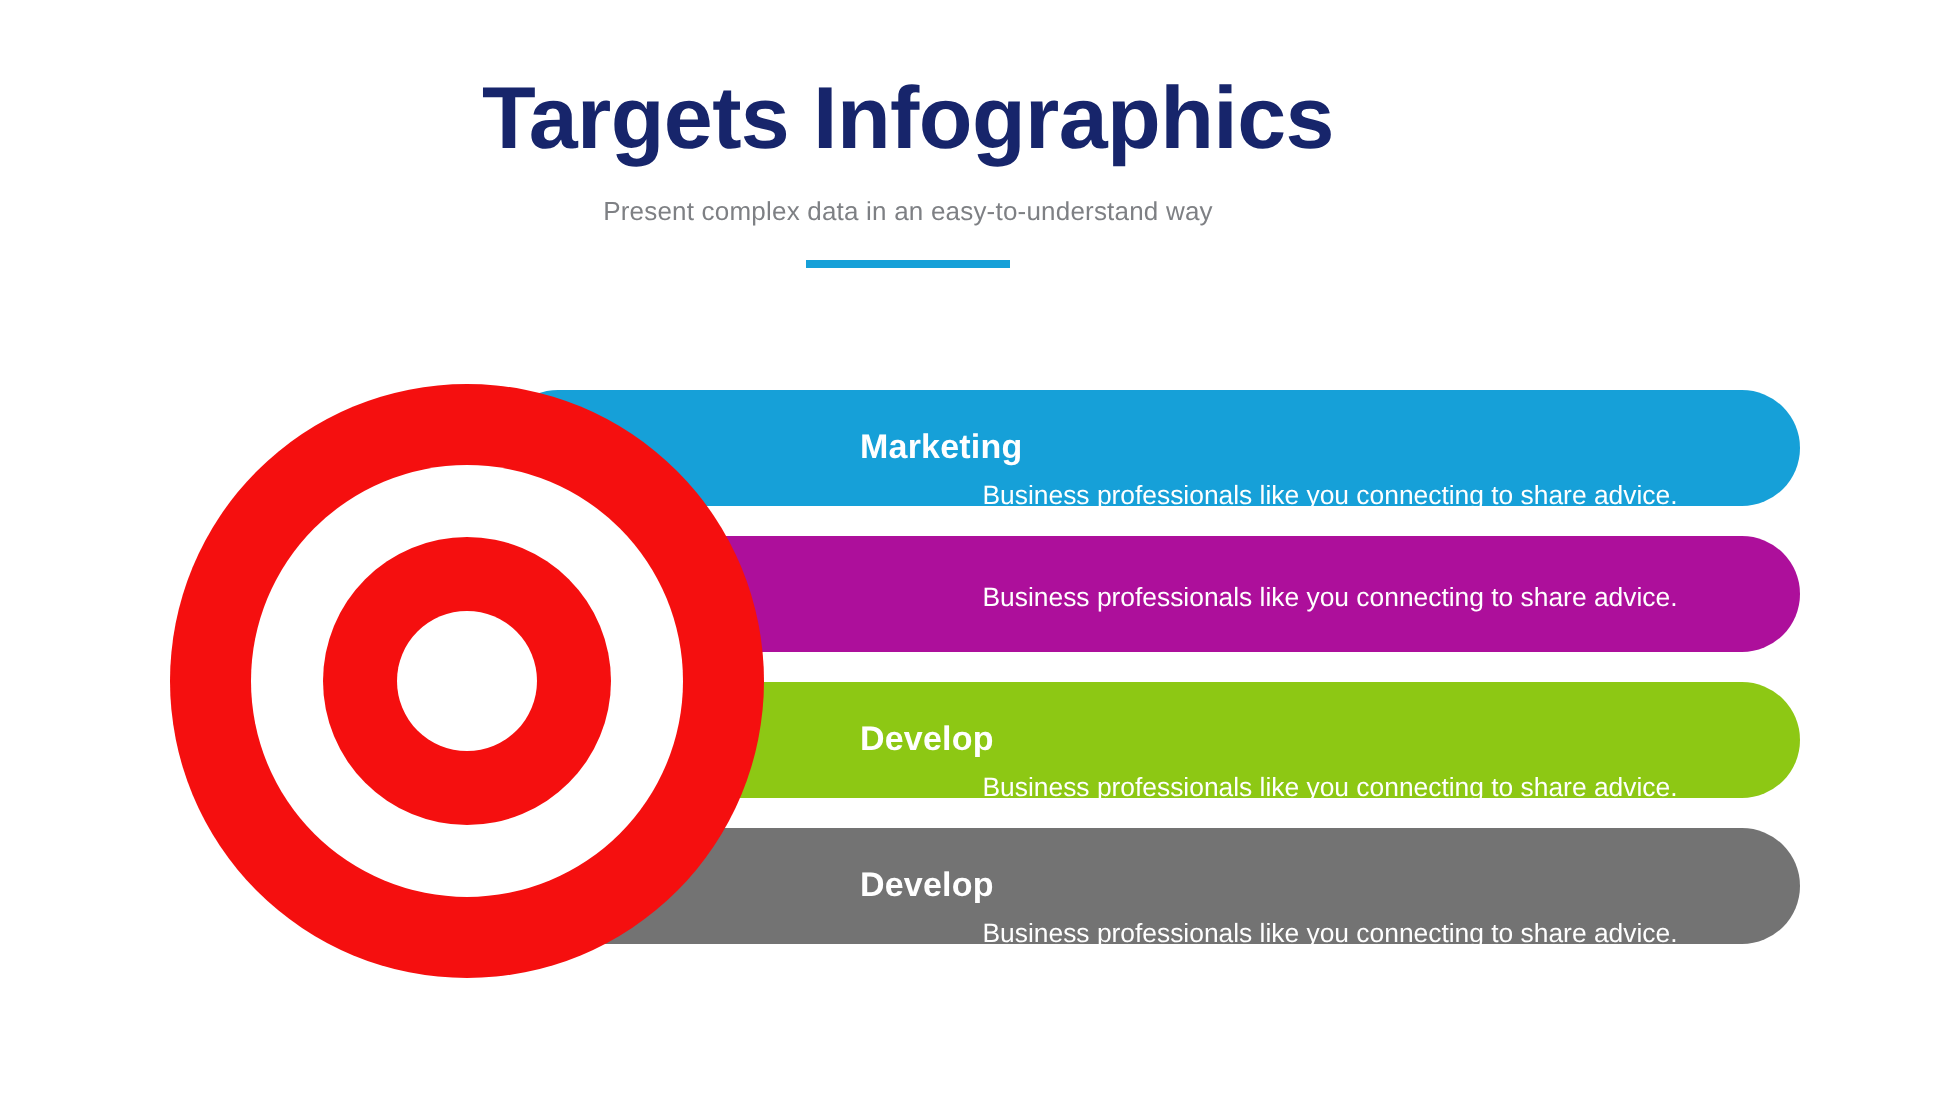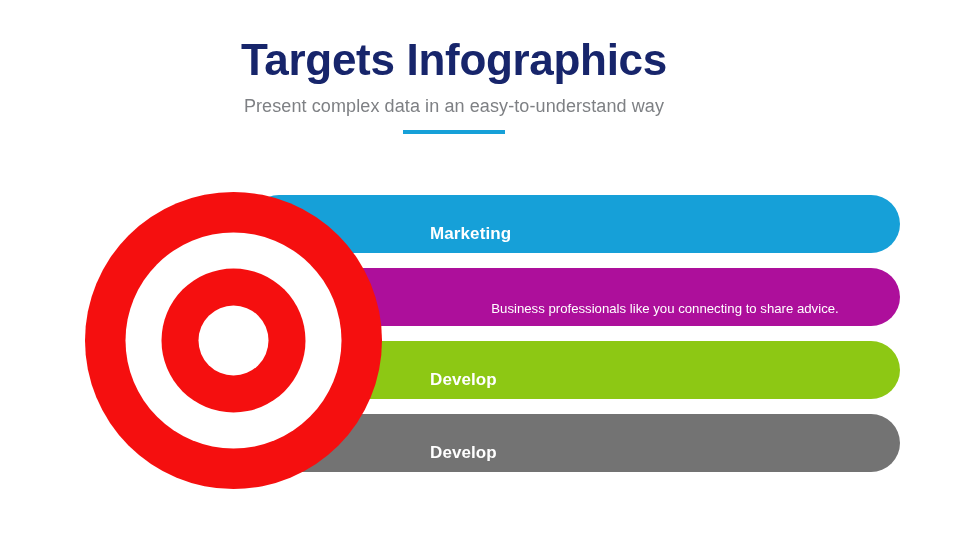--- a/index.html
+++ b/index.html
@@ -33,21 +33,21 @@
   .title {
     font-size: 44px;
     font-weight: bold;
     color: #17256b;
     letter-spacing: -0.3px;
     line-height: 52px;
     margin: 0;
     white-space: nowrap;
   }
   .subtitle {
-    font-size: 18px;
+    font-size: 13px;
     font-weight: normal;
     color: #7e8084;
     line-height: 20px;
     margin: 10px 0 0 0;
     letter-spacing: 0.1px;
     white-space: nowrap;
   }
   .accent-rule {
     width: 102px;
     height: 4px;
@@ -65,21 +65,21 @@
     height: 293px;
   }
   .bar {
     position: absolute;
     left: 0;
     width: 650px;
     height: 58px;
     border-radius: 36.5px;
     box-sizing: border-box;
     padding-left: 180px;
-    padding-top: 28px;
+    padding-top: 18px;
   }
   .bar-1 { top: 0px;   background: #16a0d8; }
   .bar-2 { top: 73px;  background: #ad0f9b; }
   .bar-3 { top: 146px; background: #8dc814; }
   .bar-4 { top: 219px; background: #737373; }
 
   .bar-title {
     font-size: 17px;
     font-weight: bold;
     color: #ffffff;

